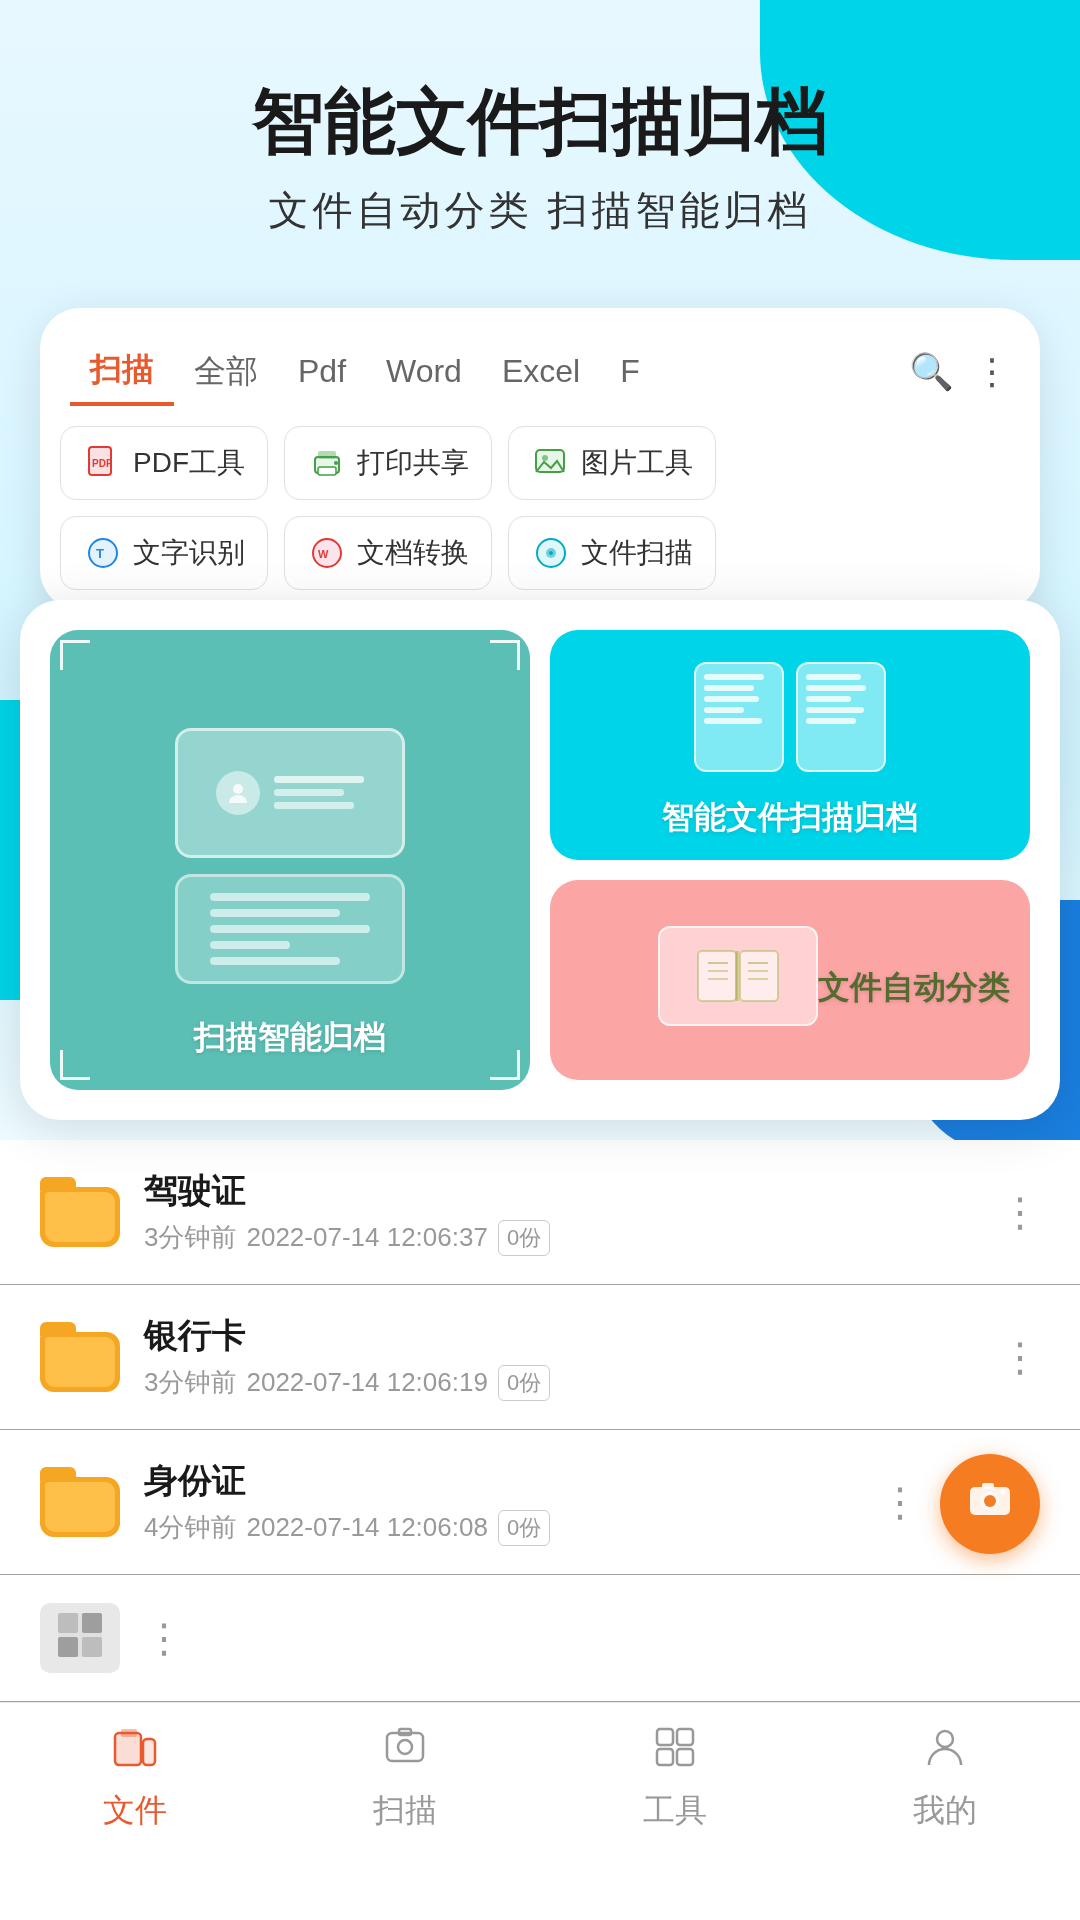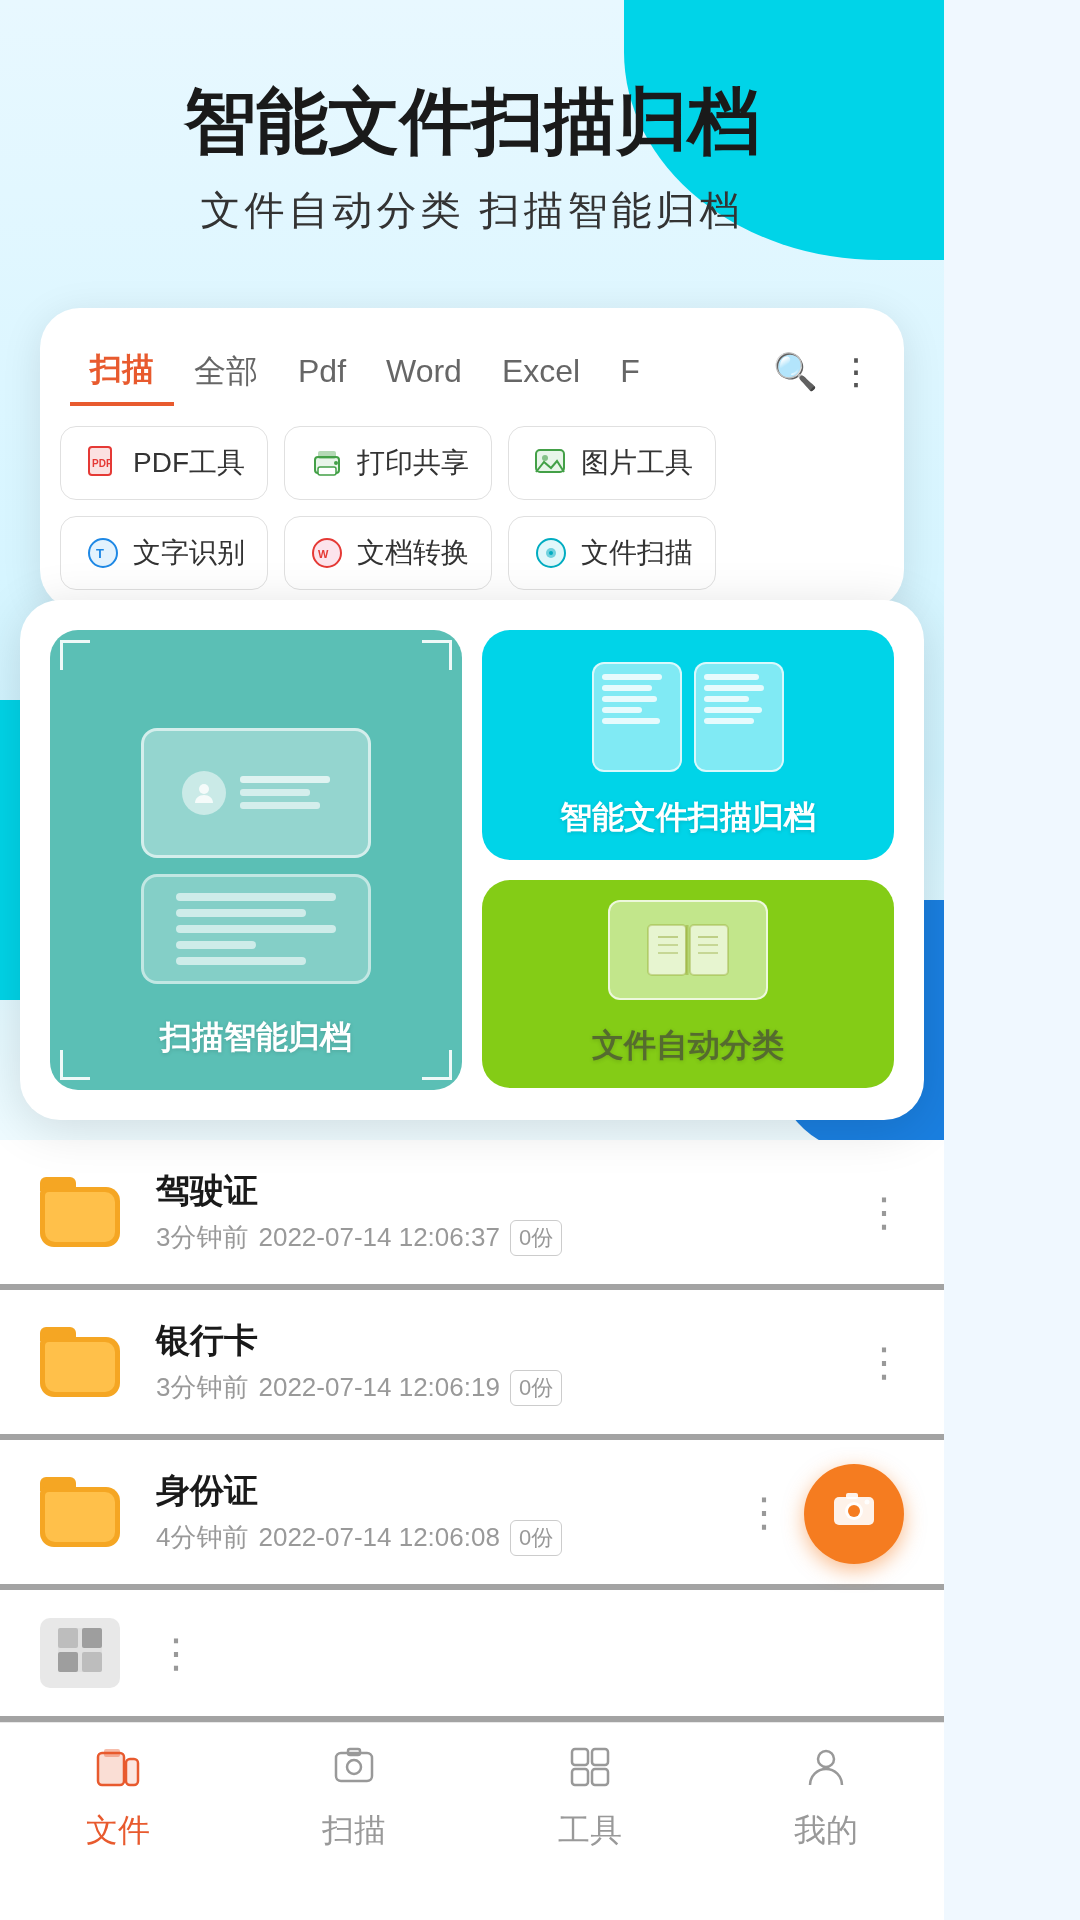--- a/index.html
+++ b/index.html
@@ -192,25 +192,25 @@
       border-radius: 28px;
       padding: 20px;
       display: flex;
       flex-direction: column;
       align-items: center;
       justify-content: flex-end;
       min-height: 230px;
       position: relative;
     }
     .feature-card-classify {
-      background: #84cc16;
+      background: #fca5a5;
       border-radius: 28px;
       padding: 20px;
       display: flex;
-      flex-direction: column;
+      flex-direction: row;
       align-items: center;
       justify-content: flex-end;
       min-height: 200px;
       position: relative;
     }
     .feature-label {
       font-size: 32px;
       font-weight: 700;
       color: #fff;
       text-shadow: 0 1px 4px rgba(0,0,0,0.15);
@@ -301,22 +301,22 @@
     .file-list {
       position: relative;
       z-index: 1;
       background: #fff;
       margin: 20px 0 0 0;
     }
     .file-item {
       display: flex;
       align-items: center;
       padding: 28px 40px;
-      border-bottom: 6px solid #a3a3a3;
-      gap: 36px;
+      border-bottom: 1px solid #a3a3a3;
+      gap: 24px;
     }
     .file-folder-icon {
       width: 80px; height: 70px;
       flex-shrink: 0;
       position: relative;
     }
     .folder-shape {
       width: 80px; height: 60px;
       background: #f5a623;
       border-radius: 6px 14px 14px 14px;
@@ -440,21 +440,21 @@
       border-color: rgba(255,255,255,0.9);
       border-style: solid;
     }
     .bracket-tl { top: 10px; left: 10px; border-width: 3px 0 0 3px; }
     .bracket-tr { top: 10px; right: 10px; border-width: 3px 3px 0 0; }
     .bracket-bl { bottom: 10px; left: 10px; border-width: 0 0 3px 3px; }
     .bracket-br { bottom: 10px; right: 10px; border-width: 0 3px 3px 0; }
 
     .page-wrapper {
       position: relative;
-      width: 944px;
+      width: 1080px;
       min-height: 1920px;
       background: linear-gradient(180deg, #e8f8ff 0%, #d0f4ff 40%, #fff 70%);
       overflow: hidden;
     }
   </style>
 </head>
 <body>
 
 <div class="page-wrapper">
 

